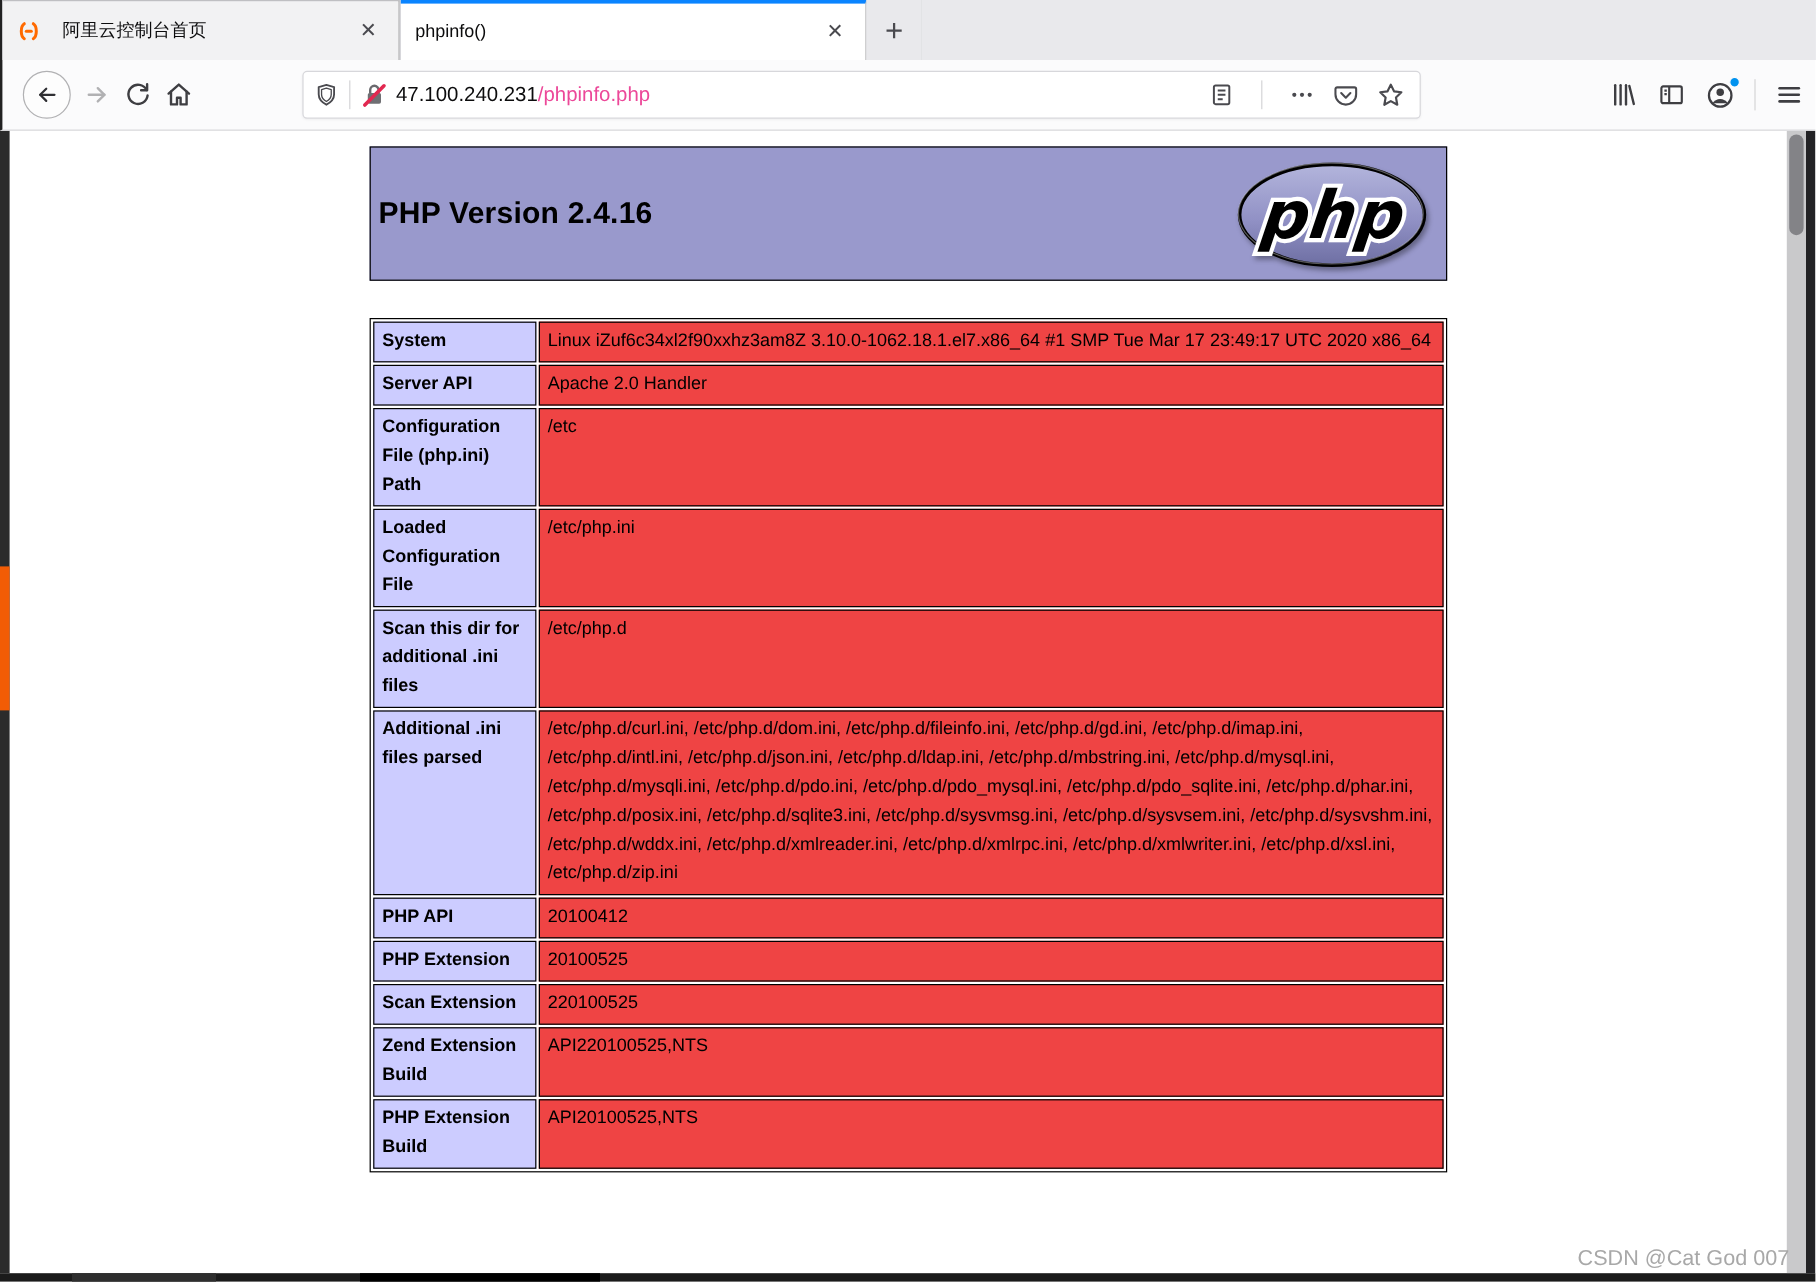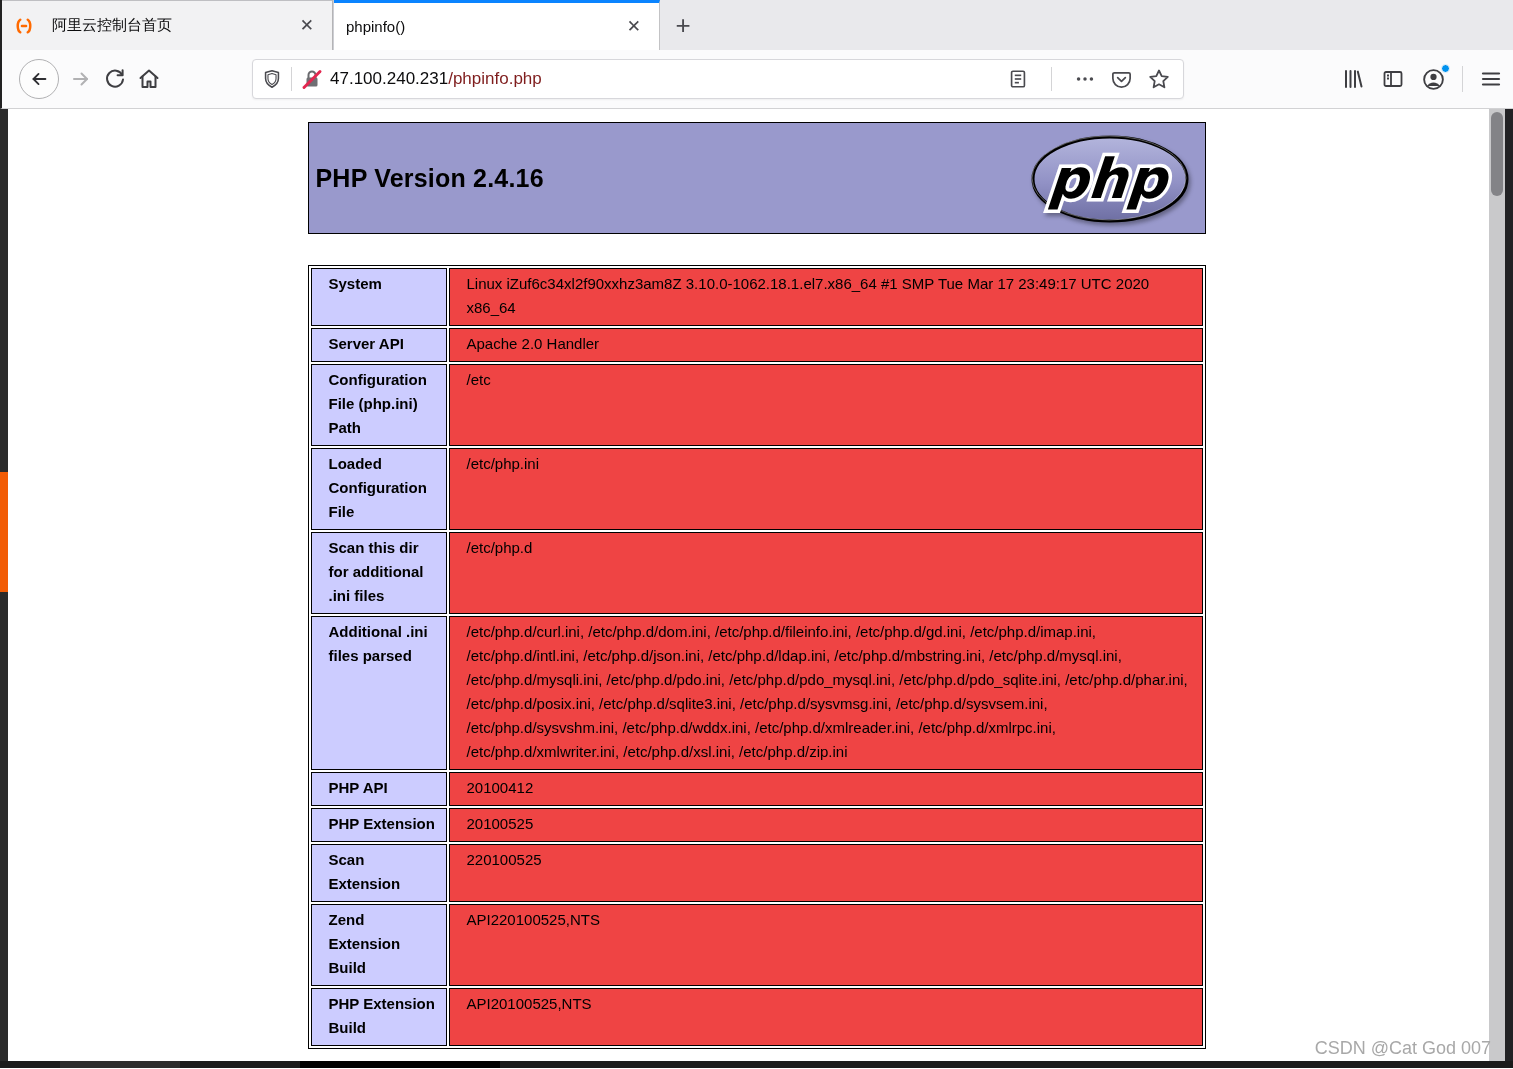--- a/index.html
+++ b/index.html
@@ -13,21 +13,21 @@
   .tabbar {
     height:50px; background:#cdced3; display:flex; align-items:stretch;
     border-left:2px solid #222;
   }
   .tab { display:flex; align-items:center; gap:18px; padding:0 12px; cursor:default; }
   .tab.inactive {
     width:331px; background:#f2f2f3; border-right:1px solid #b4b4b6;
     border-top:1px solid #bfbfc2;
   }
   .tab.active {
-    width:326px; background:#ffffff; border-top:3px solid #0a84ff;
+    width:388px; background:#ffffff; border-top:3px solid #0a84ff;
     border-right:1px solid #c3c3c5; margin-left:1px;
   }
   .tab-title { font-size:15px; color:#0c0c0d; flex:1; white-space:nowrap; overflow:hidden; }
   .tab-close { font-size:17px; color:#4a4a4f; padding:2px 6px; }
   .favicon { width:20px; height:20px; flex:0 0 auto; }
   .newtab {
     width:46px; display:flex; align-items:center; justify-content:center;
     font-size:26px; color:#4a4a4f; background:#e9e9ec; font-weight:300;
   }
   .tabbar-rest { flex:1; background:#e9e9ec; }
@@ -45,21 +45,21 @@
     display:flex; align-items:center; justify-content:center; background:#fdfdfd;
   }
   .urlbar {
     margin-left:86px; width:932px; height:40px; background:#ffffff;
     border:1px solid #d7d7db; border-radius:4px; display:flex; align-items:center;
     padding:0 8px; box-shadow:0 1px 2px rgba(0,0,0,0.05);
   }
   .urlbar .vdiv { width:1px; height:24px; background:#d4d4d6; margin:0 8px; }
   .url-text { font-size:17px; margin-left:6px; flex:1; white-space:nowrap; overflow:hidden; }
   .url-host { color:#0c0c0d; }
-  .url-path { color:#7f1d1d; }
+  .url-path { color:#ec4899; }
   .url-actions { display:flex; align-items:center; gap:14px; padding-right:4px; }
   .right-icons { margin-left:auto; display:flex; align-items:center; gap:16px; }
   .right-icons .vdiv { width:1px; height:26px; background:#d4d4d6; }
   .account-wrap { position:relative; }
   .account-dot {
     position:absolute; top:-3px; right:-4px; width:9px; height:9px;
     border-radius:50%; background:#0092ef; border:1.5px solid #fbfbfc;
   }
 
   
@@ -91,21 +91,21 @@
   .php-header h1 {
     font-size:25px; font-weight:700; color:#000; padding-left:7px; letter-spacing:0.2px;
   }
   .php-logo { position:absolute; right:14px; top:11px; filter:drop-shadow(2px 3px 2px rgba(0,0,0,0.35)); }
 
   table.phpinfo {
     width:100%; margin-top:31px; border-collapse:separate; border-spacing:2px;
     border:1px solid #000; background:#fff; table-layout:fixed;
   }
   table.phpinfo td {
-    border:1px solid #000; padding:3px 7px 5px 17px; font-size:15px;
+    border:1px solid #000; padding:3px 7px 5px 7px; font-size:15px;
     line-height:1.6; vertical-align:baseline; word-wrap:break-word; color:#000;
   }
   td.e { background:#ccccff; font-weight:700; width:136px; }
   td.v { background:#ef4444; }
 
   .watermark {
     position:absolute; right:22px; bottom:2px; font-size:18px; color:#a8a8a8; z-index:6;
   }
 
   

